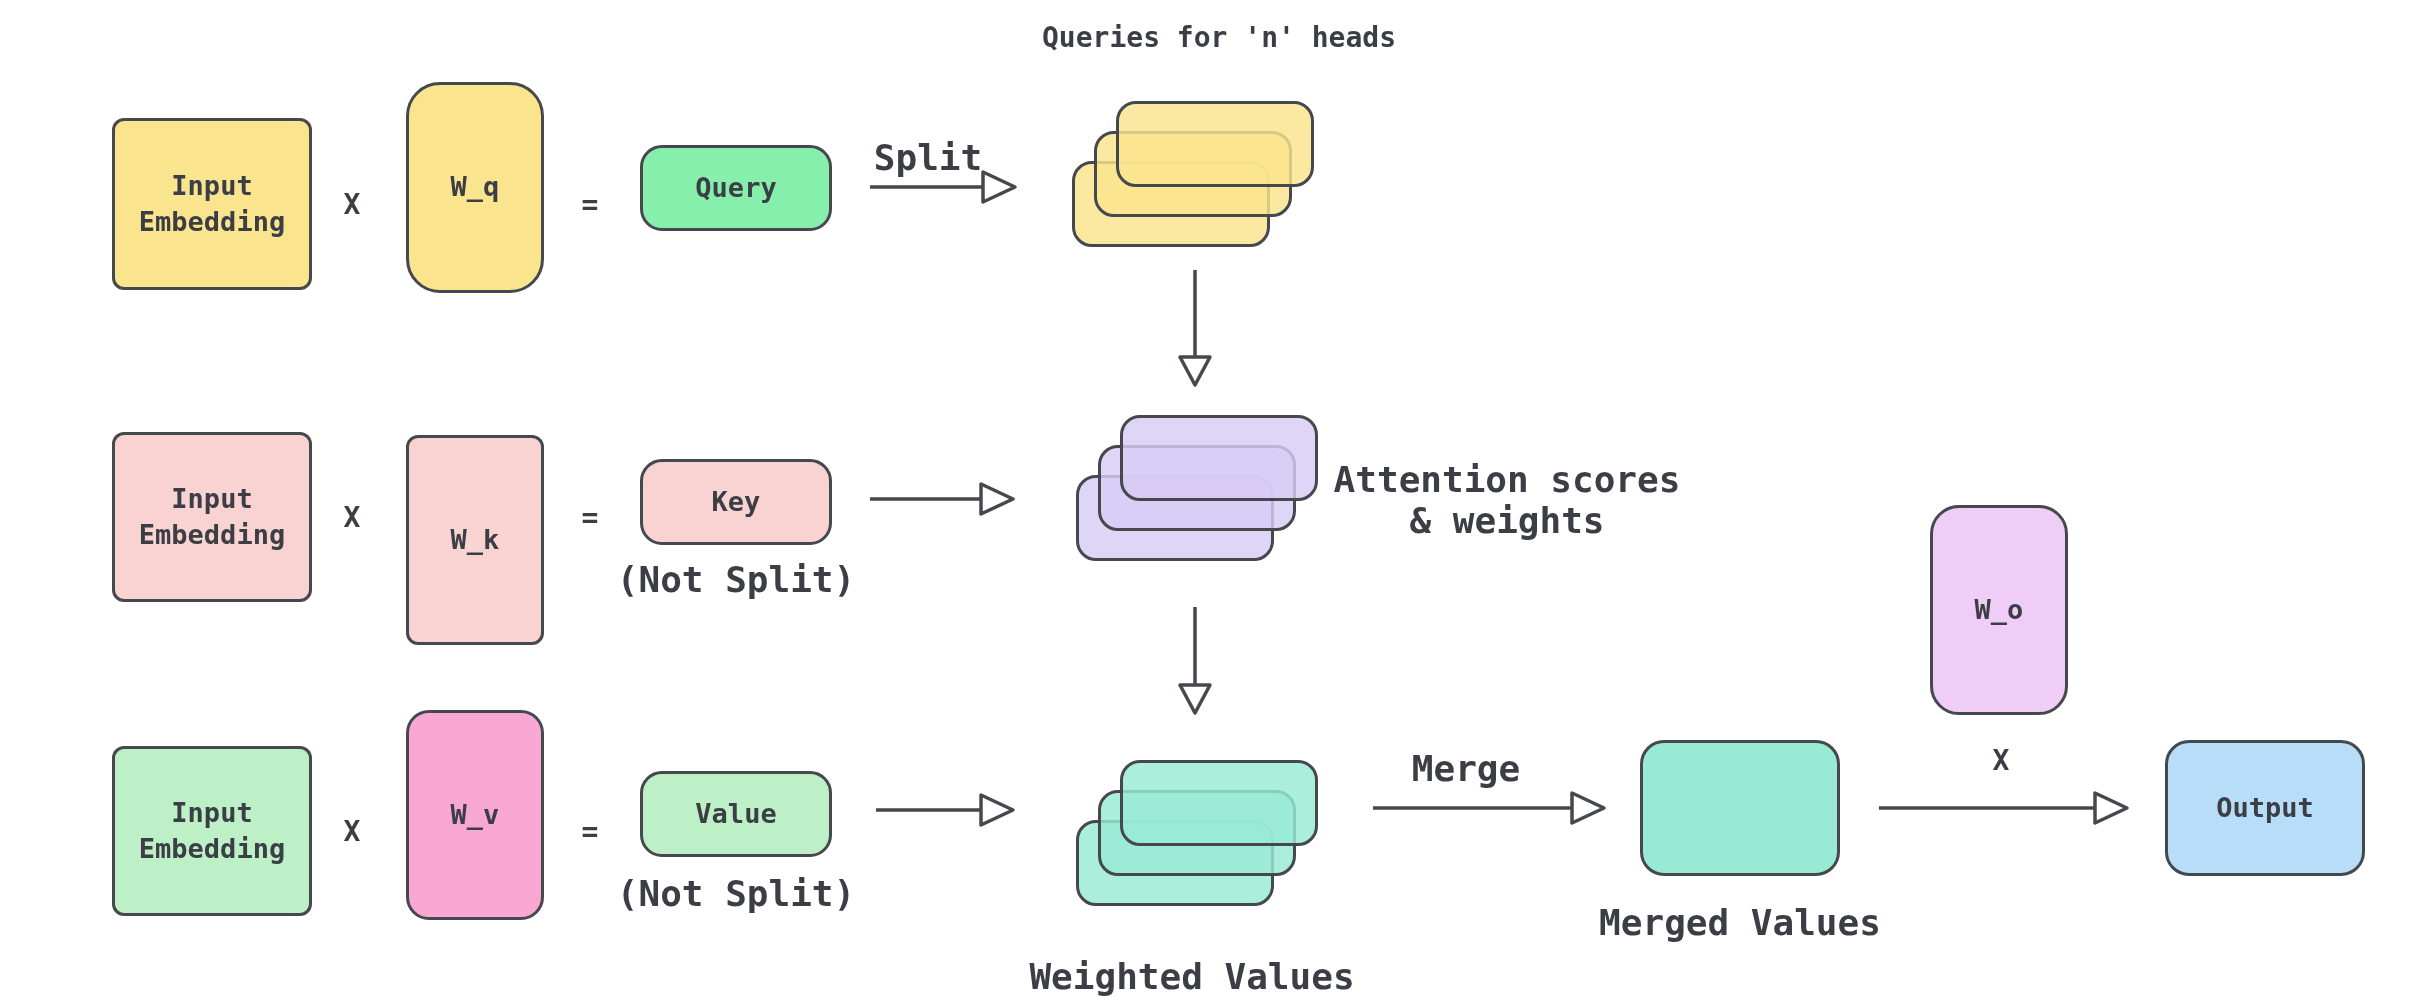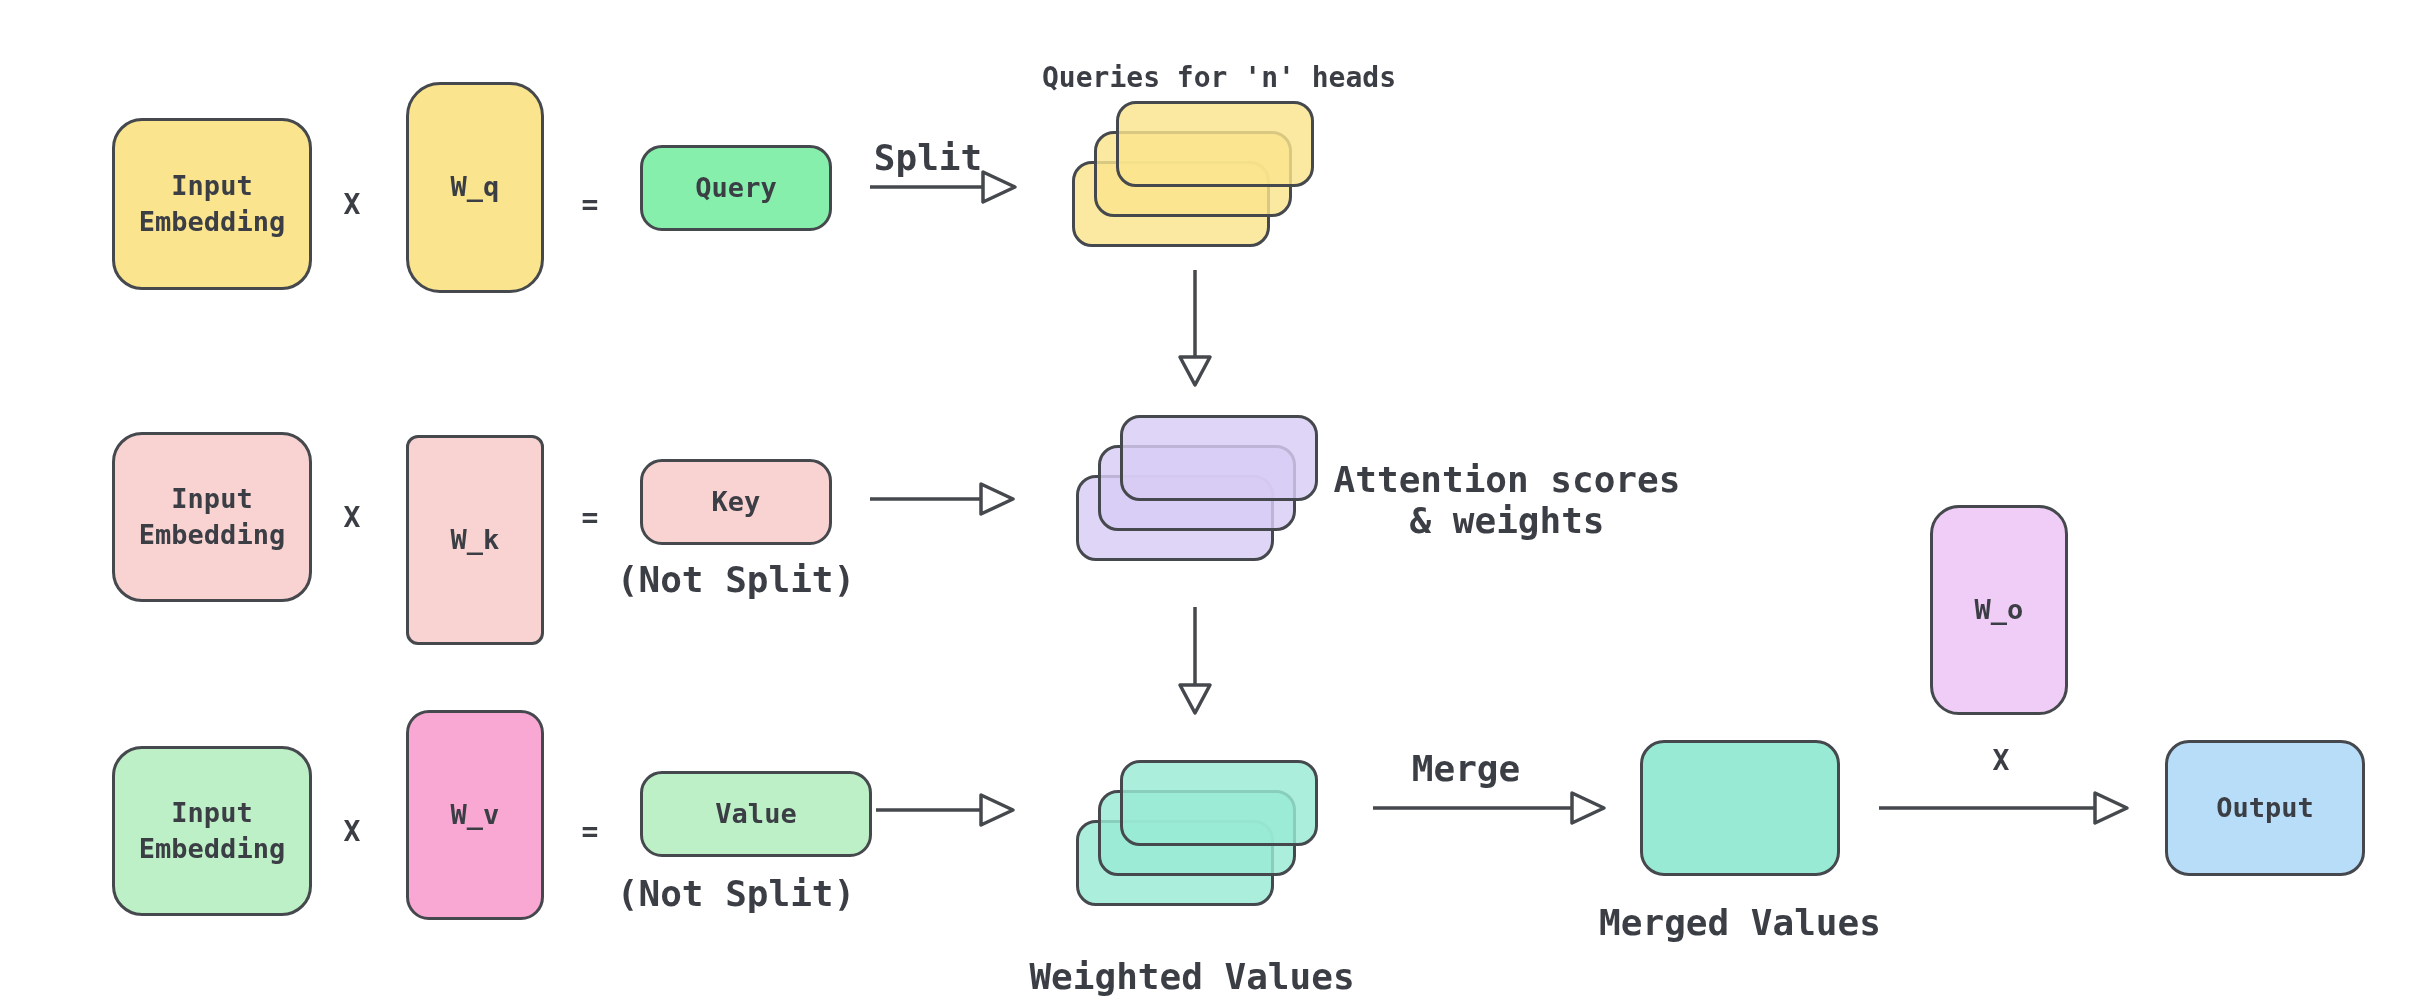--- a/index.html
+++ b/index.html
@@ -12,21 +12,21 @@
     width:2424px;height:1002px;
     background:#ffffff;
     font-family:"DejaVu Sans Mono","Liberation Mono",monospace;
     color:var(--text);
     overflow:hidden;
   }
   .box{
     position:absolute;
     box-sizing:border-box;
     border:3.5px solid var(--stroke);
-    border-radius:30px;
+    border-radius:12px;
     display:flex;align-items:center;justify-content:center;
     text-align:center;
     font-size:27px;font-weight:600;line-height:1.35;
     color:var(--text);
   }
   .box.result{border-radius:22px;}
   .box.bigpill{border-radius:24px;}
   .card{
     position:absolute;
     box-sizing:border-box;
@@ -34,21 +34,21 @@
     border:3.5px solid var(--stroke);
     border-radius:20px;
   }
   .lbl{
     position:absolute;
     transform:translate(-50%,-50%);
     white-space:nowrap;
     font-size:36px;font-weight:600;
     color:var(--text);
   }
-  .lbl.title{font-size:28px;margin-top:40px;}
+  .lbl.title{font-size:28px;}
   .lbl.op{font-size:28px;}
   svg.arrows{position:absolute;left:0;top:0;}
   svg.arrows line{stroke:var(--stroke);stroke-width:3.5;}
   svg.arrows polygon{fill:#ffffff;stroke:var(--stroke);stroke-width:3.5;stroke-linejoin:round;}
 </style>
 </head>
 <body>
 
 <div id="canvas">
 
@@ -95,21 +95,21 @@
   <div class="lbl" style="left:1507px;top:520px;">&amp; weights</div>
 
   <div class="box" style="left: 112px; top: 746px; width: 200px; height: 170px; background-color: rgb(189, 240, 198);">
     <span style="width:170px;">Input Embedding</span>
   </div>
   <div class="lbl op" style="left:352px;top:831px;">X</div>
   <div class="box" style="left: 406px; top: 710px; width: 138px; height: 210px; border-radius: 23px; background-color: #f9a8d4;">
     <span>W_v</span>
   </div>
   <div class="lbl op" style="left:590px;top:831px;">=</div>
-  <div class="box result" style="left: 640px; top: 771px; width: 232px; height: 86px; background-color: rgb(189, 240, 198);">
+  <div class="box result" style="left: 640px; top: 771px; width: 192px; height: 86px; background-color: rgb(189, 240, 198);">
     <span>Value</span>
   </div>
   <div class="lbl" style="left:736px;top:893px;">(Not Split)</div>
 
   <div>
     <div class="card" style="left: 1076px; top: 820px; background-color: rgba(152, 234, 212, 0.82);"></div>
     <div class="card" style="left: 1098px; top: 790px; background-color: rgba(152, 234, 212, 0.82);"></div>
     <div class="card" style="left: 1120px; top: 760px; background-color: rgba(152, 234, 212, 0.82);"></div>
   </div>
   <div class="lbl" style="left:1192px;top:958px;margin-top:18px;">Weighted Values</div>

